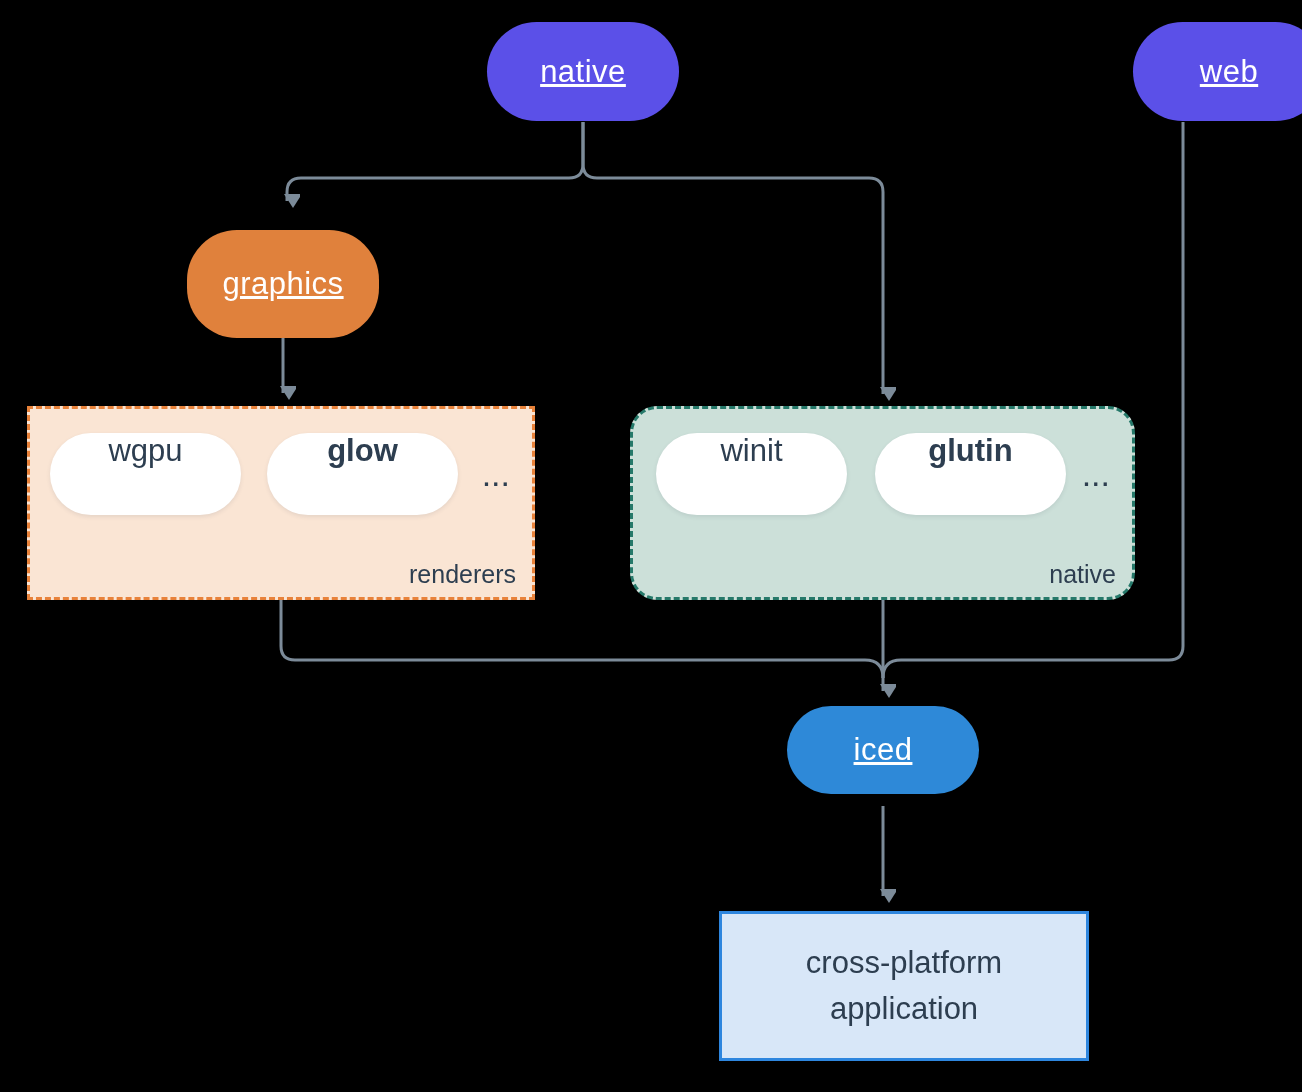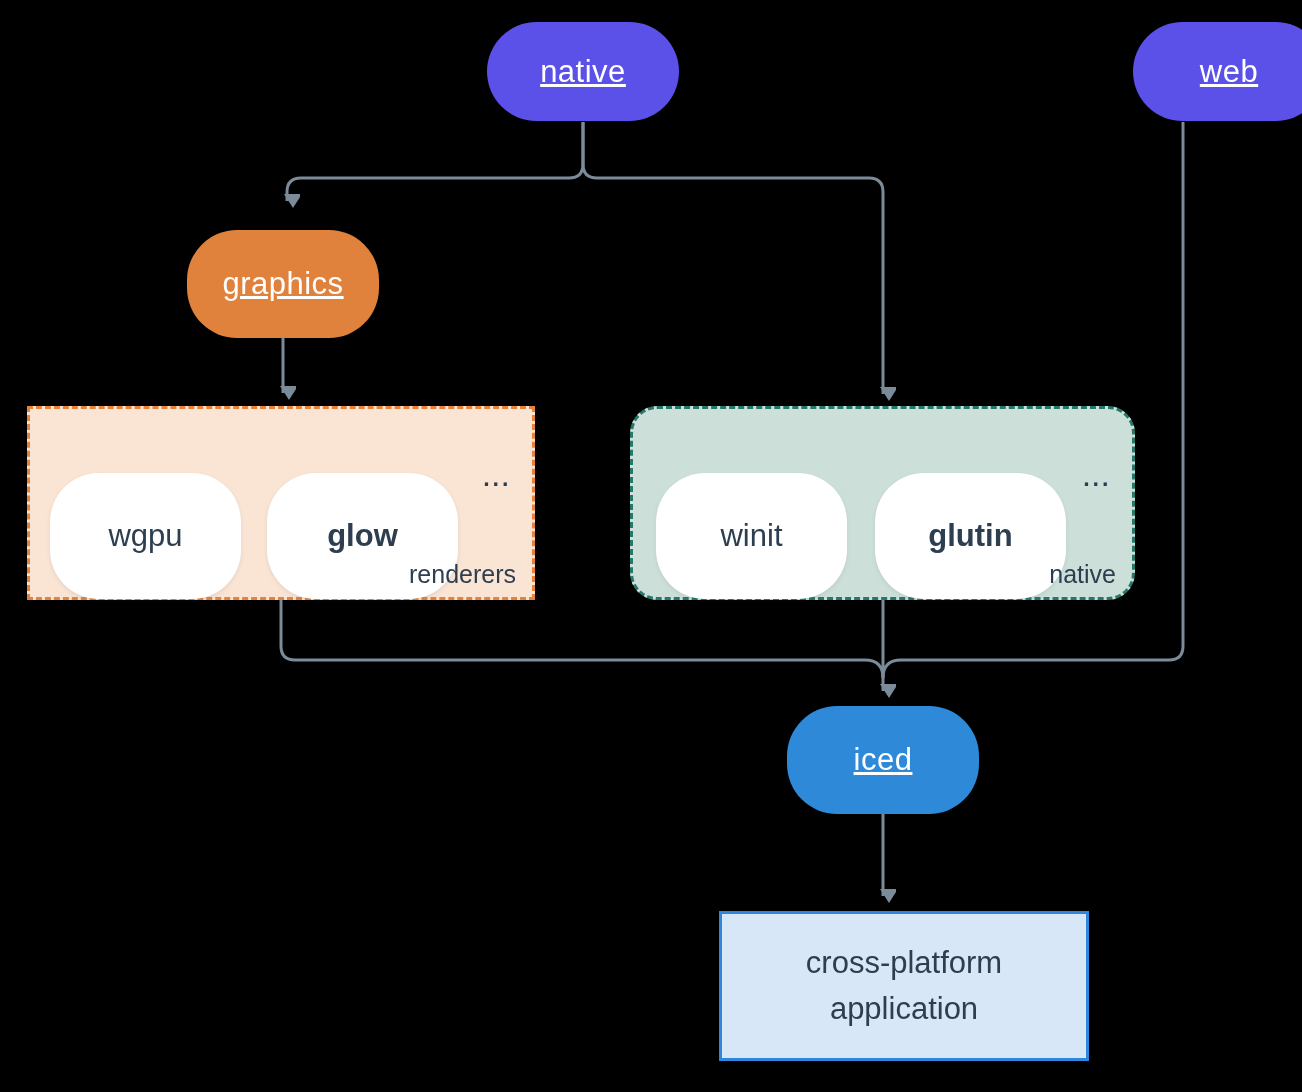--- a/index.html
+++ b/index.html
@@ -61,30 +61,28 @@
     left: 630px; top: 406px;
     width: 505px;
     background: var(--shells-bg, #CCE0D9);
     border-color: var(--shells-border, #26796A);
     border-radius: 27px;
   }
   .white-pill {
     position: absolute;
     top: 24px;
     width: 191px;
-    height: 126px;
+    height: 82px;
     border-radius: 49px;
     background: var(--pill-white, #fff);
     display: flex;
-    align-items: center;
     justify-content: center;
     font-size: 31px;
     color: var(--dark-text, #2D3E50);
     box-shadow: 0 2px 4px rgba(45,62,80,0.10);
-    margin-top: 40px;
   }
   .wp-1 { left: 20px; }
   .wp-2 { left: 237px; font-weight: bold; }
   .ellipsis {
     position: absolute;
     right: 22px;
     top: 46px;
     font-size: 34px;
     color: var(--dark-text, #2D3E50);
   }
@@ -163,21 +161,21 @@
     <div class="white-pill wp-1" style="left:23px;">
       <span>winit</span>
     </div>
     <div class="white-pill wp-2" style="left:242px;">
       <span>glutin</span>
     </div>
     <div class="ellipsis">...</div>
     <div class="group-label">native</div>
   </div>
 
-  <div class="pill pill-iced" style="left:787px; top:706px; height:108px;">
+  <div class="pill pill-iced" style="left:787px; top:706px; height:88px;">
     <span>iced</span>
   </div>
 
   <div class="app-box">
     <span>cross-platform application</span>
   </div>
 
 </div>
 
 </body></html>

